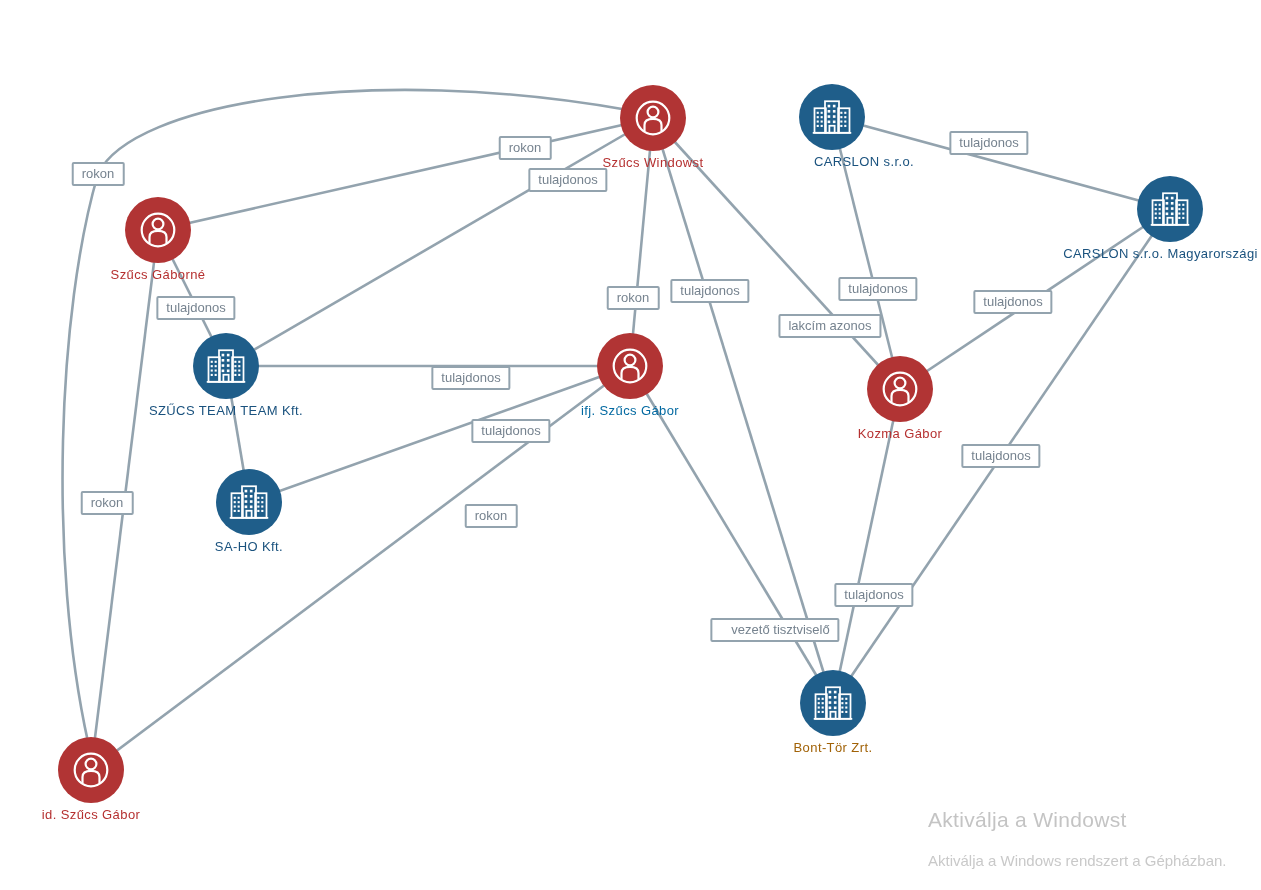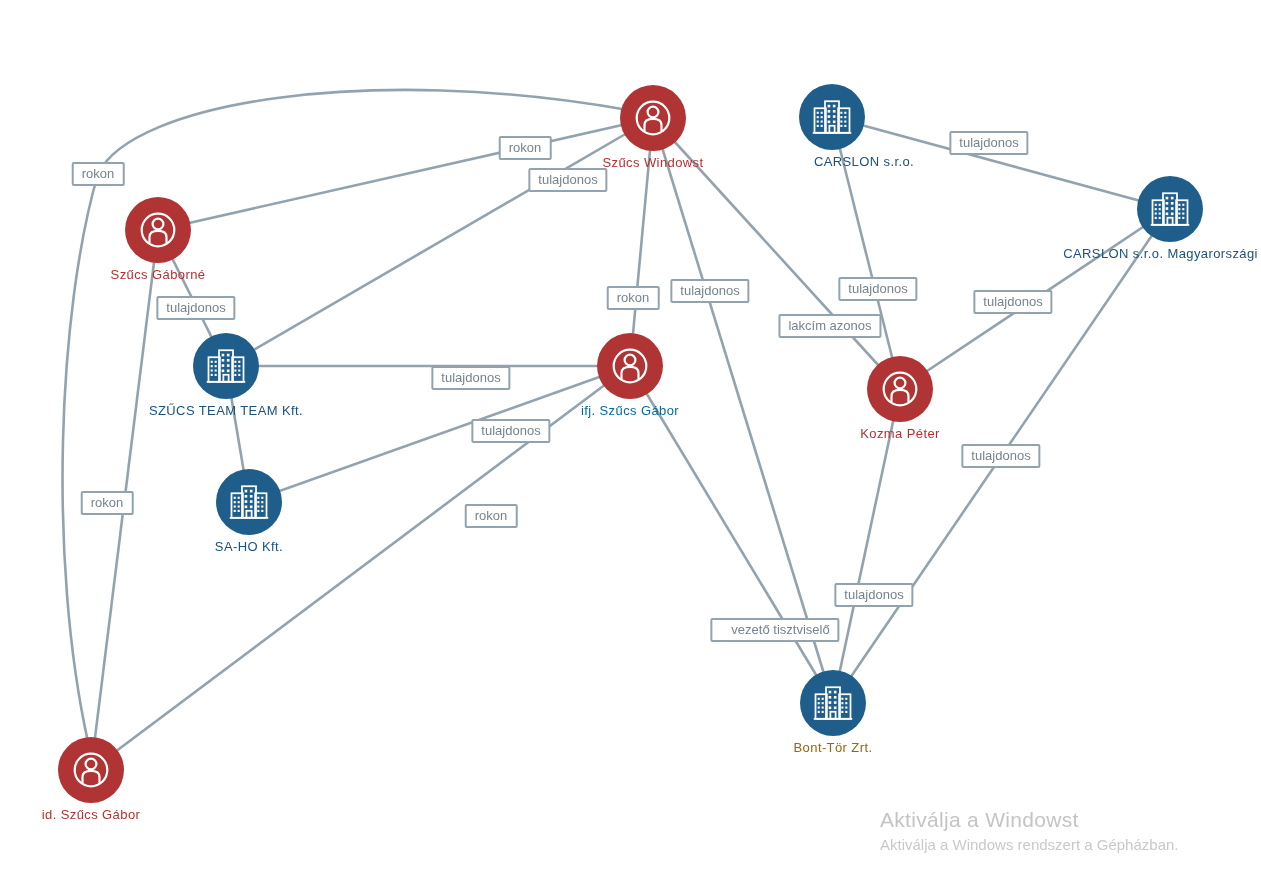--- a/index.html
+++ b/index.html
@@ -40,33 +40,33 @@
     transform: translate(-50%, -50%);
     background: #ffffff;
     border-radius: 2px;
     padding: 1px 8px 2px 8px;
     font-size: 13px;
     white-space: nowrap;
     line-height: 17px;
   }
   .watermark {
     position: absolute;
-    left: 880px;
+    left: 928px;
     top: 808px;
     text-align: left;
   }
   .watermark-title {
     font-size: 21px;
     color: #c4c4c4;
     letter-spacing: 0.3px;
   }
   .watermark-sub {
     font-size: 15px;
     color: #c9c9c9;
-    margin-top: 4px;
+    margin-top: 20px;
   }
   .hidden-defs { position: absolute; width: 0; height: 0; overflow: hidden; }
 </style>
 </head>
 <body>
 
 <div class="canvas">
 
   <svg class="hidden-defs" aria-hidden="true">
     <defs>
@@ -167,21 +167,21 @@
         <svg width="40" height="40" viewBox="0 0 40 40">
           <use href="#icon-person"></use>
         </svg>
       </div>
       <div class="node-label" style="left: 470px; top: 403px; color: #0369a1;">ifj. Szűcs Gábor</div>
       <div class="node" style="left: 867px; top: 356px; background: rgb(177, 52, 52);">
         <svg width="40" height="40" viewBox="0 0 40 40">
           <use href="#icon-person"></use>
         </svg>
       </div>
-      <div class="node-label" style="left: 740px; top: 426px; color: rgb(181, 48, 48);">Kozma Péter</div>
+      <div class="node-label" style="left: 740px; top: 426px; color: rgb(181, 48, 48);">Kozma Gábor</div>
       <div class="node" style="left: 216px; top: 469px; background: rgb(31, 94, 138);">
         <svg width="42" height="40" viewBox="0 0 48 44">
           <use href="#icon-building"></use>
         </svg>
       </div>
       <div class="node-label" style="left: 89px; top: 539px; color: rgb(26, 82, 126);">SA-HO Kft.</div>
       <div class="node" style="left: 800px; top: 670px; background: rgb(31, 94, 138);">
         <svg width="42" height="40" viewBox="0 0 48 44">
           <use href="#icon-building"></use>
         </svg>

